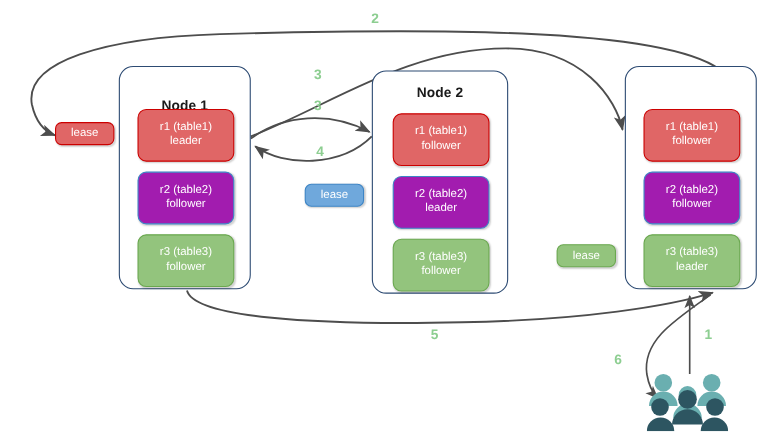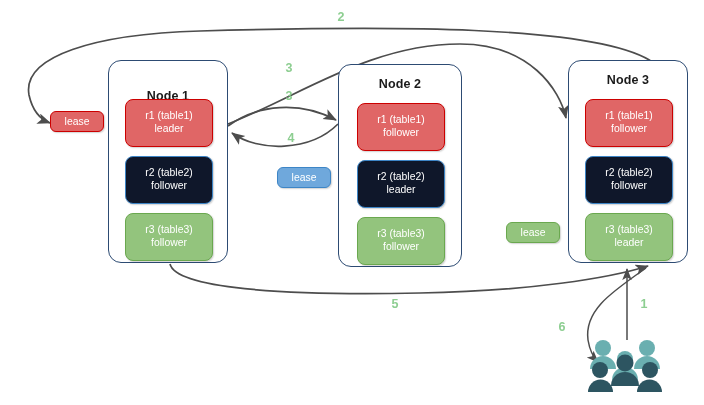--- a/index.html
+++ b/index.html
@@ -13,21 +13,21 @@
             background:#ffffff;box-sizing:border-box;}
   .node-title{position:absolute;left:0;right:0;text-align:center;
               font-size:12.5px;font-weight:bold;color:#1a1a1a;letter-spacing:.1px;}
 
   .replica{position:absolute;border-radius:8px;box-sizing:border-box;
            display:flex;flex-direction:column;align-items:center;justify-content:center;
            color:#ffffff;font-size:10.4px;line-height:12.6px;text-align:center;
            box-shadow:1px 1px 1.5px rgba(0,0,0,.18);}
   .replica .l1,.replica .l2{display:block;}
   .r-red{background:#e06666;border:1.4px solid #cc0000;}
-  .r-blue{background:#0f172a;border:1.4px solid #3d85c6;}
+  .r-blue{background:#a21caf;border:1.4px solid #3d85c6;}
   .r-green{background:#93c47d;border:1.4px solid #6aa84f;}
 
   .lease{position:absolute;border-radius:6px;box-sizing:border-box;
          display:flex;align-items:center;justify-content:center;
          color:#ffffff;font-size:10.4px;
          box-shadow:1px 1px 1.5px rgba(0,0,0,.18);}
   .lease.red{background:#e06666;border:1.4px solid #cc0000;}
   .lease.blue{background:#6fa8dc;border:1.4px solid #3d85c6;}
   .lease.green{background:#93c47d;border:1.4px solid #6aa84f;}
 
@@ -95,21 +95,20 @@
       <span class="l2">leader</span>
     </div>
 
     <div class="replica r-green" style="left:18px;top:152px;width:88px;height:48px;">
       <span class="l1">r3 (table3)</span>
       <span class="l2">follower</span>
     </div>
   </div>
 
   <div class="node-box" style="left:568px;top:60px;width:120px;height:203px;">
-    <div class="node-title" style="top:12px;">Node 3</div>
 
     <div class="replica r-red" style="left:16px;top:38px;width:88px;height:48px;">
       <span class="l1">r1 (table1)</span>
       <span class="l2">follower</span>
     </div>
 
     <div class="replica r-blue" style="left:16px;top:95px;width:88px;height:48px;">
       <span class="l1">r2 (table2)</span>
       <span class="l2">follower</span>
     </div>

